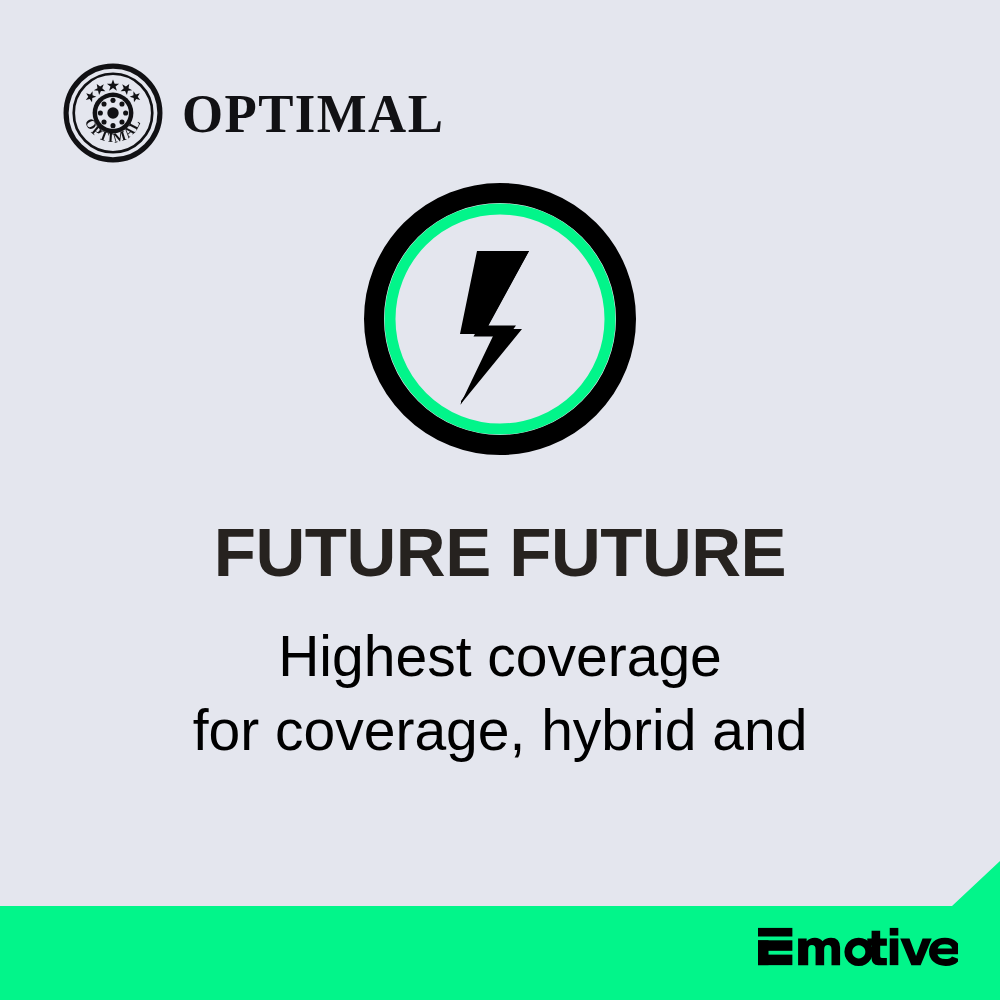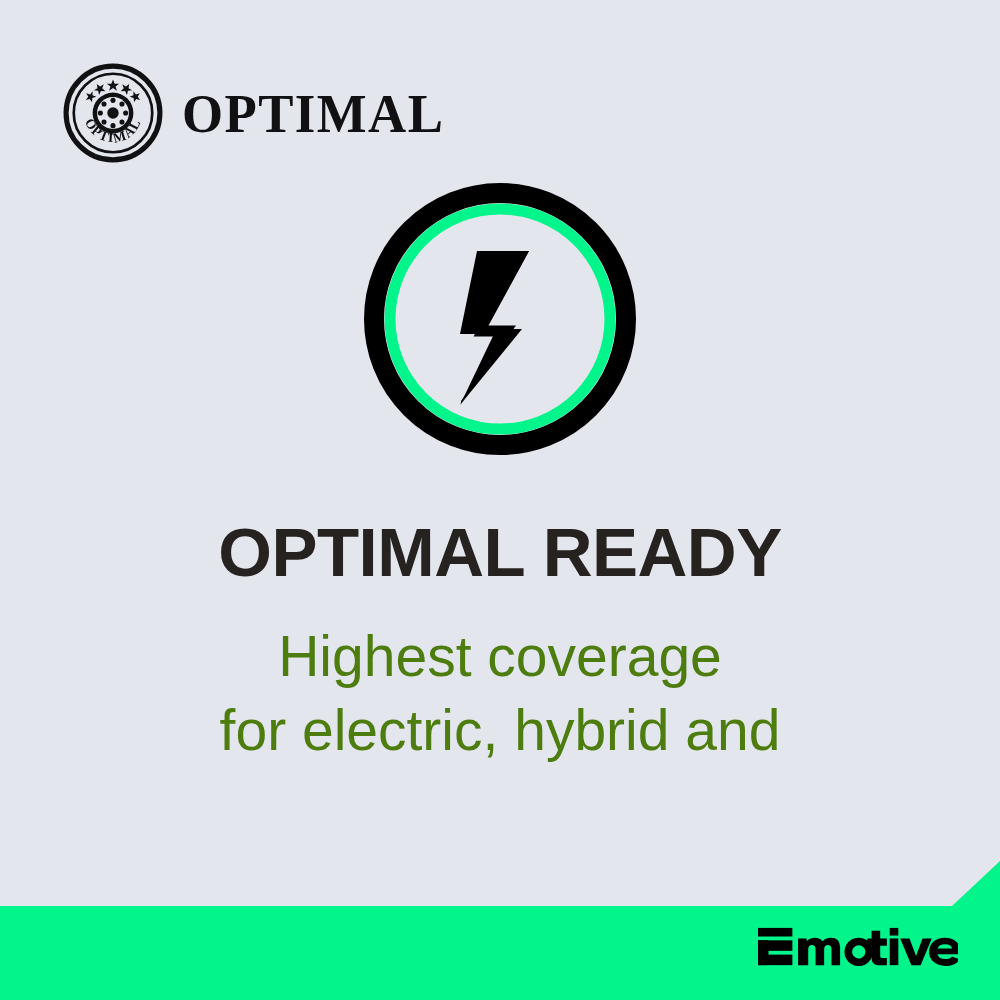--- a/index.html
+++ b/index.html
@@ -54,21 +54,21 @@
     letter-spacing:-0.5px;
     color:#26221f;
     line-height:1.12;
     white-space:nowrap;
   }
   .subhead {
     margin-top:28px;
     font-family:"Liberation Sans", sans-serif;
     font-weight:400;
     font-size:57px;
-    color:#4d7c0f;
+    color:#000000;
     line-height:1.30;
   }
   .subhead-line { display:block; white-space:nowrap; }
 
   
   .footer-band {
     position:absolute;
     left:0; top:0;
     width:1000px; height:1000px;
     pointer-events:none;
@@ -139,25 +139,25 @@
 
     <circle cx="136" cy="136" r="110" fill="none" stroke="#02f58a" stroke-width="11"></circle>
 
     <path d="M158.5 68 L109.5 153.5 L137.5 153.5 L97 221 L97 218
              L152 142.5 L124.5 142.5 L165 68 Z" fill="#000000"></path>
     <path d="M113 68 L165 68 L122 146 L158 146 L96 222 L130 151 L96 151 Z" fill="#000000"></path>
   </svg>
 </div>
 
 <div class="copy-block">
-  <h1 class="headline">OPTIMAL READY</h1>
+  <h1 class="headline">FUTURE FUTURE</h1>
 
   <p class="subhead">
     <span class="subhead-line">Highest coverage</span>
-    <span class="subhead-line">for electric, hybrid and</span>
+    <span class="subhead-line">for coverage, hybrid and</span>
   </p>
 </div>
 
 <svg class="footer-band" viewBox="0 0 1000 1000" aria-hidden="true">
   <path d="M0,906 L952,906 L1000,861 L1000,1000 L0,1000 Z" fill="#02f58a"></path>
 </svg>
 
 <svg class="footer-logo" viewBox="0 0 210 44" aria-hidden="true">
   <g fill="#000000">
 

